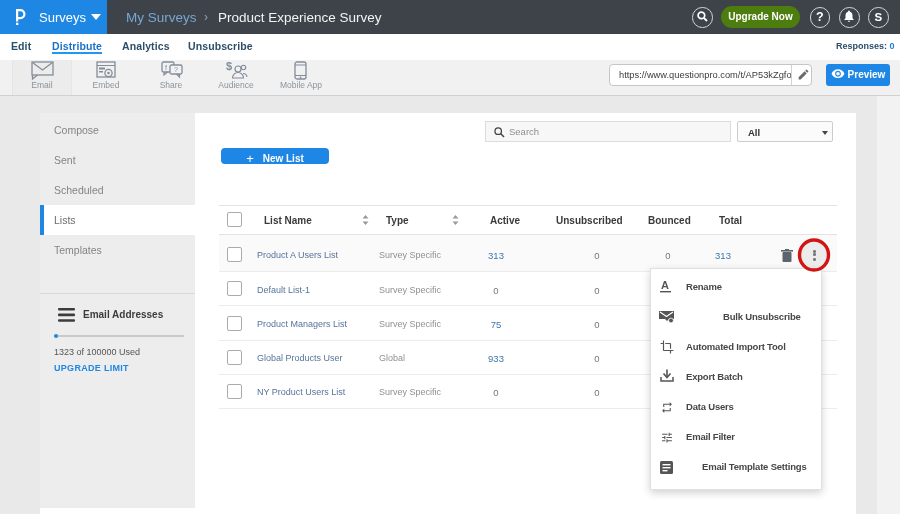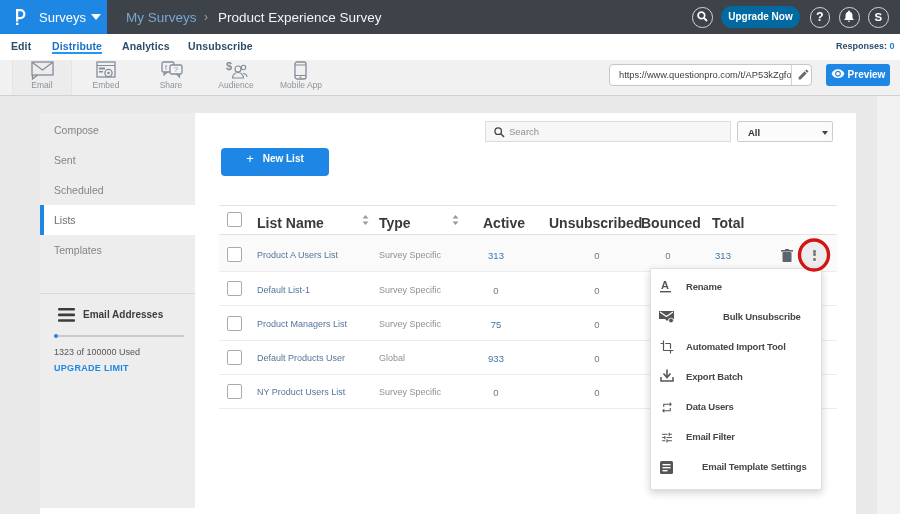--- a/index.html
+++ b/index.html
@@ -9,21 +9,21 @@
 
 .topbar { position:absolute; left:0; top:0; width:900px; height:34px; background:#3d4349; }
 .brand { position:absolute; left:0; top:0; width:107px; height:34px; background:#1e87e4; }
 .brand svg { position:absolute; left:15px; top:9px; }
 .brand .t { position:absolute; left:39px; top:10px; color:#fff; font-size:13px; }
 .brand .caret { position:absolute; left:91px; top:14px; width:0; height:0; border-left:5px solid transparent; border-right:5px solid transparent; border-top:6px solid #fff; }
 .crumb1 { position:absolute; left:126px; top:10px; color:#77a7d2; font-size:13.5px; }
 .crumbsep { position:absolute; left:204px; top:10px; color:#9aa0a5; font-size:12px; }
 .crumb2 { position:absolute; left:218px; top:10px; color:#f2f3f4; font-size:13.5px; }
 .circ { position:absolute; top:7px; width:20.5px; height:20.5px; border:1.5px solid #d3d6d9; border-radius:50%; color:#fff; text-align:center; }
-.pill { position:absolute; left:721px; top:6px; width:79px; height:22px; background:#0369a1; border-radius:11px; color:#fff; font-size:10px; font-weight:bold; text-align:center; line-height:22px; }
+.pill { position:absolute; left:721px; top:6px; width:79px; height:22px; background:#4d7c0f; border-radius:11px; color:#fff; font-size:10px; font-weight:bold; text-align:center; line-height:22px; }
 
 
 .tabs { position:absolute; left:0; top:34px; width:900px; height:26px; background:#fff; }
 .tab { position:absolute; top:40px; font-size:10.5px; font-weight:bold; color:#2d4e69; letter-spacing:0.1px; }
 .tab.active { color:#1c70c8; padding-bottom:0px; border-bottom:2px solid #2196f3; }
 .responses { position:absolute; left:836px; top:41px; font-size:9px; font-weight:bold; color:#2d4e69; white-space:nowrap; }
 .responses span { color:#1c7fd6; }
 
 
 .toolbar { position:absolute; left:0; top:60px; width:900px; height:36px; background:#f2f1f1; border-bottom:1px solid #d2d1d1; }
@@ -50,29 +50,29 @@
 .sbar i { position:absolute; left:0; top:-1px; width:4px; height:4px; background:#1e87e4; border-radius:50%; }
 .suse { position:absolute; left:54px; top:347px; font-size:9px; color:#555; }
 .slimit { position:absolute; left:54px; top:363px; font-size:9px; font-weight:bold; color:#1e87e0; letter-spacing:0.3px; }
 
 
 .searchbox { position:absolute; left:485px; top:121px; width:246px; height:21px; background:#f7f7f7; border:1px solid #dcdcdc; }
 .searchbox .ph { position:absolute; left:23px; top:4px; font-size:9.5px; color:#8f8f8f; }
 .alldd { position:absolute; left:737px; top:121px; width:96px; height:21px; background:#fbfbfb; border:1px solid #cccccc; border-radius:2px; }
 .alldd .t { position:absolute; left:10px; top:5px; font-size:9.5px; font-weight:bold; color:#333; }
 .alldd .c { position:absolute; left:84px; top:9px; width:0; height:0; border-left:3.5px solid transparent; border-right:3.5px solid transparent; border-top:4.5px solid #444; }
-.newlist { position:absolute; left:221px; top:148px; width:108px; height:28px; background:#1e87e5; border-radius:4px; color:#fff; text-align:center; }
+.newlist { position:absolute; left:221px; top:148px; width:108px; height:16px; background:#1e87e5; border-radius:4px; color:#fff; text-align:center; }
 .newlist .plus { font-size:13px; font-weight:normal; vertical-align:-1px; }
 .newlist .t { font-size:10px; font-weight:bold; }
 
 
 .th-row { position:absolute; left:219px; top:205px; width:618px; height:30px; border-top:1px solid #e3e3e3; border-bottom:1px solid #e3e3e3; }
 .trow { position:absolute; left:219px; width:618px; border-bottom:1px solid #ececec; }
 .cb { position:absolute; width:15px; height:15px; border:1px solid #ababab; border-radius:2px; background:#fff; }
-.hd { position:absolute; font-size:14px; font-weight:bold; color:#3a3a3a; }
+.hd { position:absolute; font-size:10px; font-weight:bold; color:#3a3a3a;margin-left:7px; }
 .lname { position:absolute; font-size:9px; color:#56749a; }
 .ltype { position:absolute; font-size:9px; color:#909090; }
 .num { position:absolute; font-size:9.5px; text-align:center; width:60px; }
 .num.blue { color:#3e76ad; }
 .num.gray { color:#777; }
 
 
 .menu { position:absolute; left:650px; top:268px; width:172px; height:222px; background:#fff; border:1px solid #e0e0e0; box-shadow:0 3px 8px rgba(0,0,0,0.18); }
 </style>
 </head>
@@ -263,21 +263,21 @@
 <div class="abs num gray" style="left:466px; top:285px;">0</div>
 <div class="abs num gray" style="left:567px; top:285px;">0</div>
 
 <div class="cb" style="left:227px; top:316px;"></div>
 <div class="abs lname" style="left:257px; top:319px;">Product Managers List</div>
 <div class="abs ltype" style="left:379px; top:319px;">Survey Specific</div>
 <div class="abs num blue" style="left:466px; top:319px;">75</div>
 <div class="abs num gray" style="left:567px; top:319px;">0</div>
 
 <div class="cb" style="left:227px; top:350px;"></div>
-<div class="abs lname" style="left:257px; top:353px;">Default Products User</div>
+<div class="abs lname" style="left:257px; top:353px;">Global Products User</div>
 <div class="abs ltype" style="left:379px; top:353px;">Global</div>
 <div class="abs num blue" style="left:466px; top:353px;">933</div>
 <div class="abs num gray" style="left:567px; top:353px;">0</div>
 
 <div class="cb" style="left:227px; top:384px;"></div>
 <div class="abs lname" style="left:257px; top:387px;">NY Product Users List</div>
 <div class="abs ltype" style="left:379px; top:387px;">Survey Specific</div>
 <div class="abs num gray" style="left:466px; top:387px;">0</div>
 <div class="abs num gray" style="left:567px; top:387px;">0</div>
 

